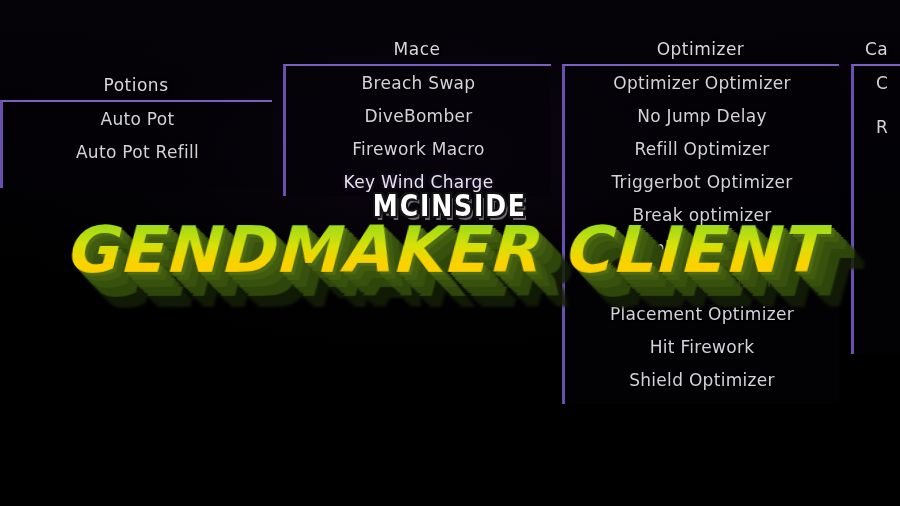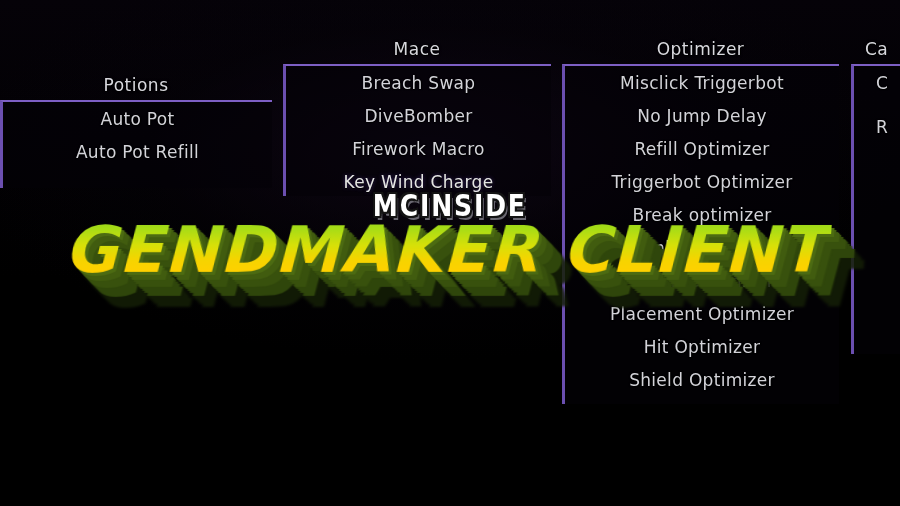--- a/index.html
+++ b/index.html
@@ -180,29 +180,29 @@
       <div class="menu-item">Breach Swap</div>
       <div class="menu-item">DiveBomber</div>
       <div class="menu-item">Firework Macro</div>
       <div class="menu-item selected">Key Wind Charge</div>
     </div>
   </div>
 
   <div class="menu-col" id="col-optimizer">
     <div class="col-header">Optimizer</div>
     <div class="col-panel">
-      <div class="menu-item">Misclick Triggerbot</div>
+      <div class="menu-item">Optimizer Optimizer</div>
       <div class="menu-item">No Jump Delay</div>
       <div class="menu-item">Refill Optimizer</div>
       <div class="menu-item">Triggerbot Optimizer</div>
       <div class="menu-item">Break optimizer</div>
       <div class="menu-item">Combo Optimizer</div>
       <div class="menu-item">Sprint Optimizer</div>
       <div class="menu-item">Placement Optimizer</div>
-      <div class="menu-item">Hit Optimizer</div>
+      <div class="menu-item">Hit Firework</div>
       <div class="menu-item">Shield Optimizer</div>
     </div>
   </div>
 
   <div class="menu-col" id="col-right">
     <div class="col-header">Ca</div>
     <div class="col-panel">
       <div class="menu-item gap-a">C</div>
       <div class="menu-item gap-b">R</div>
     </div>

